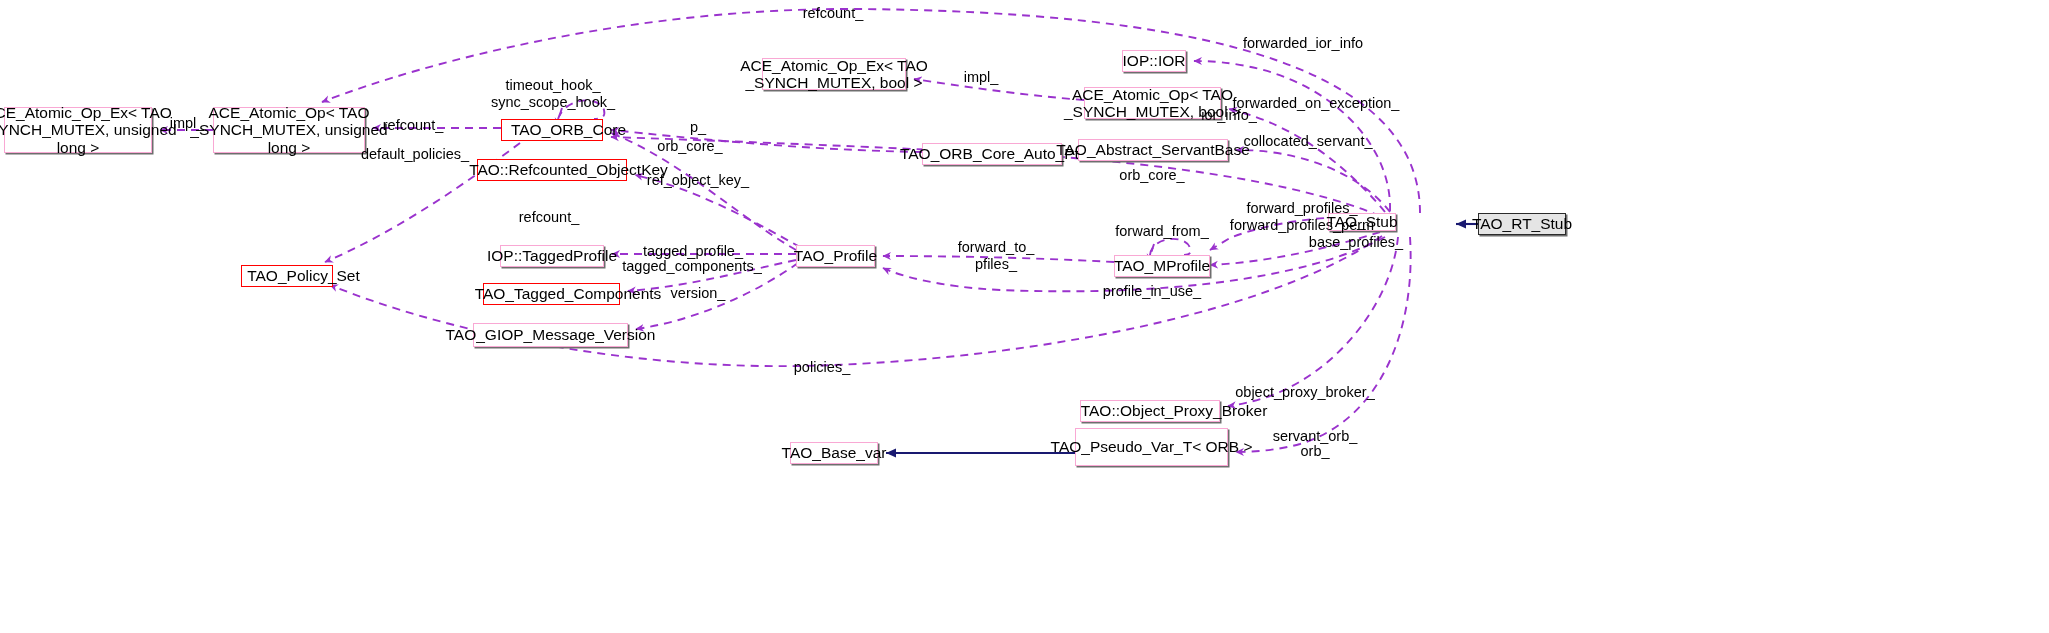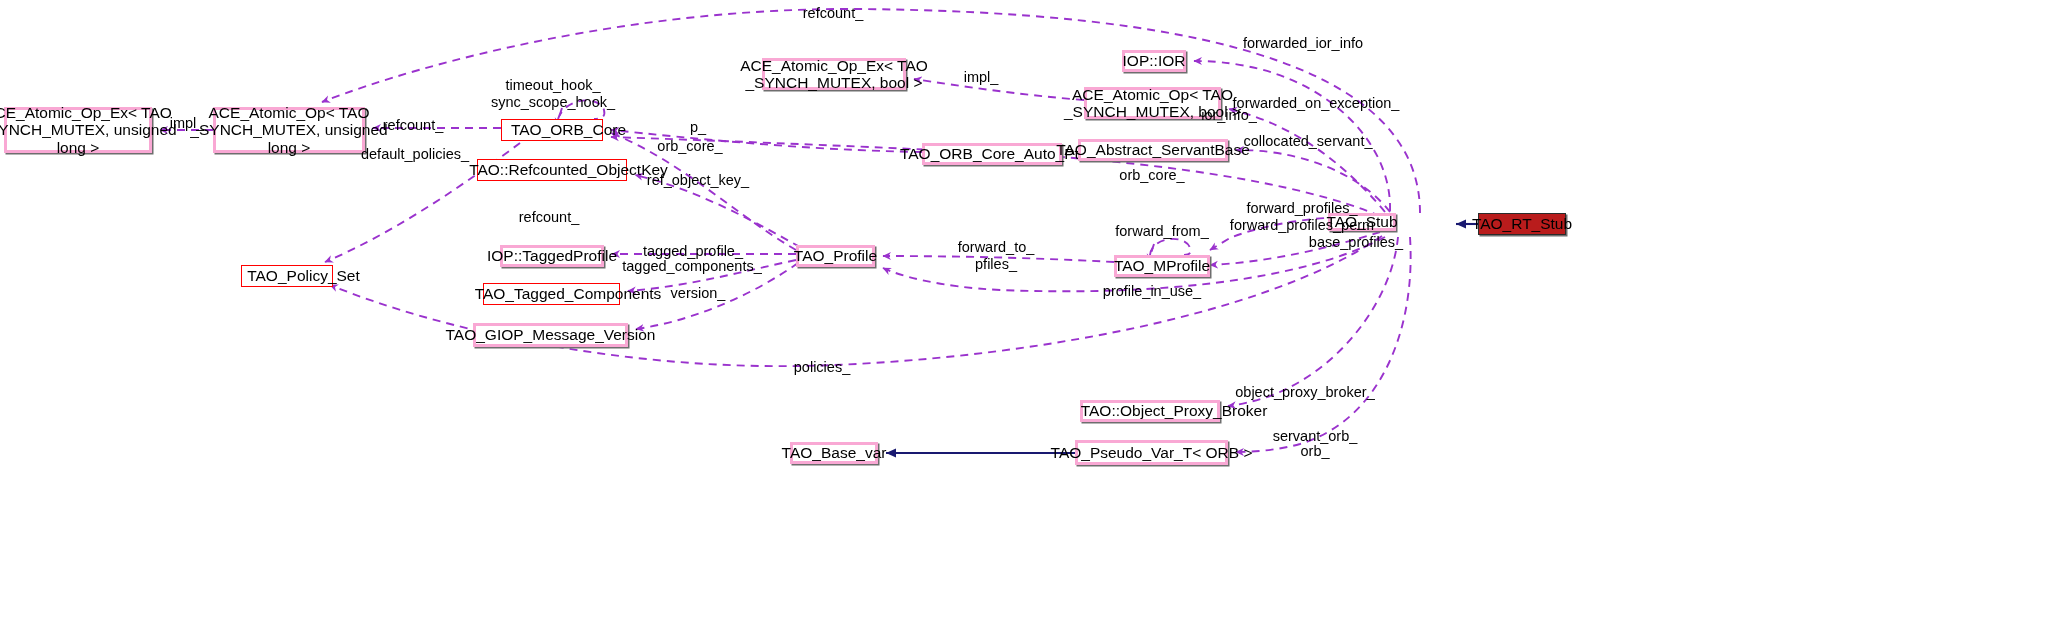--- a/index.html
+++ b/index.html
@@ -4,23 +4,23 @@
 <style>
   html,body{margin:0;padding:0;background:#ffffff;}
   body{font-family:"Liberation Sans","DejaVu Sans",sans-serif;}
   #diagram{position:relative;width:2049px;height:633px;background:#fff;overflow:hidden;}
   svg#edges{position:absolute;left:0;top:0;width:2049px;height:633px;}
 
   .node{position:absolute;box-sizing:border-box;display:flex;align-items:center;
         justify-content:center;text-align:center;background:#fff;
         font-size:15.5px;line-height:1.12;color:#000;white-space:pre;
         border:1px solid #000;}
-  .node.black{border:3px solid #f9a8d4;box-shadow:1.5px 1.5px 0 0 #6e6e6e;text-align:center;}
+  .node.black{border:1px solid #f9a8d4;box-shadow:1.5px 1.5px 0 0 #6e6e6e;text-align:center;}
   .node.red{border:1.6px solid #ff0000;padding-left:33px;}
-  .node.filled{border:1px solid #2b2b2b;background:#b91c1c;box-shadow:1.5px 1.5px 0 0 #6e6e6e;}
+  .node.filled{border:1px solid #2b2b2b;background:#e5e5e5;box-shadow:1.5px 1.5px 0 0 #6e6e6e;}
 
   .elabel{position:absolute;font-size:14.5px;color:#000;white-space:pre;
           text-align:center;line-height:1.18;transform:translateX(-50%);}
 </style>
 </head>
 <body>
 
 <div id="diagram">
 
   <svg id="edges" viewBox="0 0 2049 633" xmlns="http://www.w3.org/2000/svg">
@@ -124,21 +124,21 @@
   <div class="node black" style="left:1122px;top:50px;width:64px;height:22px;">IOP::IOR</div>
 
   <div class="node black" style="left:1078px;top:139px;width:150px;height:22px;">TAO_Abstract_ServantBase</div>
 
   <div class="node black" style="left:1114px;top:255px;width:96px;height:22px;">TAO_MProfile</div>
 
   <div class="node black" style="left:1080px;top:400px;width:140px;height:22px;padding-left:48px;">TAO::Object_Proxy_Broker</div>
 
   <div class="node black" style="left:790px;top:442px;width:88px;height:22px;">TAO_Base_var</div>
 
-  <div class="node black" style="left:1075px;top:440px;width:153px;height:25px;">TAO_Pseudo_Var_T&lt; ORB &gt;</div>
+  <div class="node black" style="left:1075px;top:428px;width:153px;height:38px;">TAO_Pseudo_Var_T&lt; ORB &gt;</div>
 
   <div class="node black" style="left:1328px;top:213px;width:68px;height:18px;">TAO_Stub</div>
 
   <div class="node filled" style="left:1478px;top:213px;width:88px;height:22px;">TAO_RT_Stub</div>
 
   <div class="elabel" style="left:187px;top:115px;">impl_</div>
   <div class="elabel" style="left:833px;top:5px;">refcount_</div>
   <div class="elabel" style="left:553px;top:77px;">timeout_hook_
 sync_scope_hook_</div>
   <div class="elabel" style="left:413px;top:117px;">refcount_</div>

